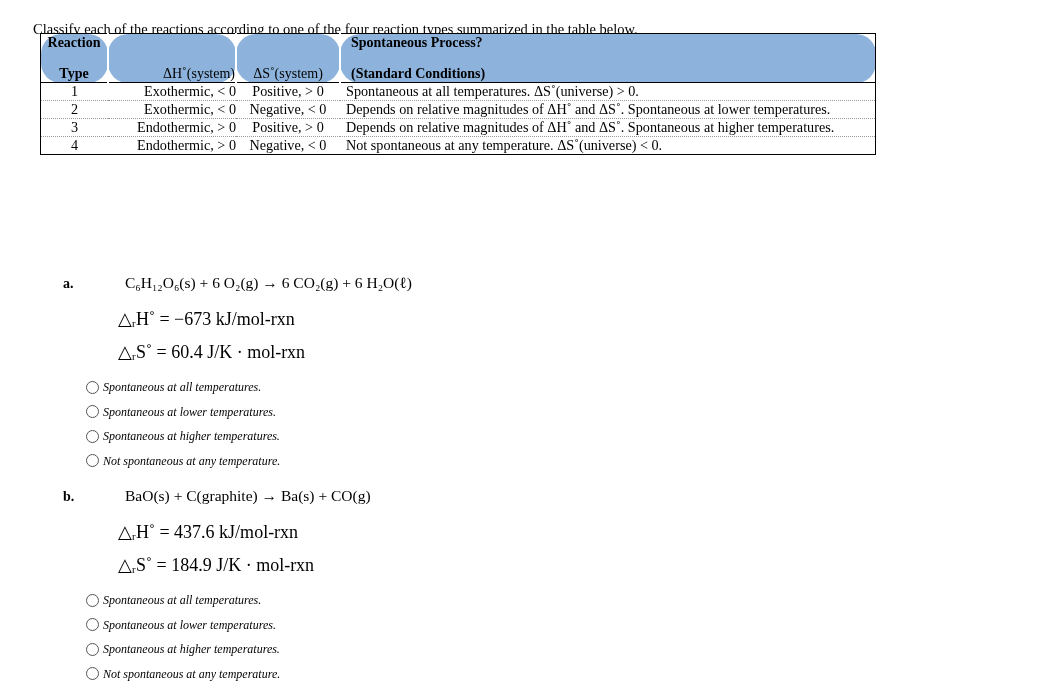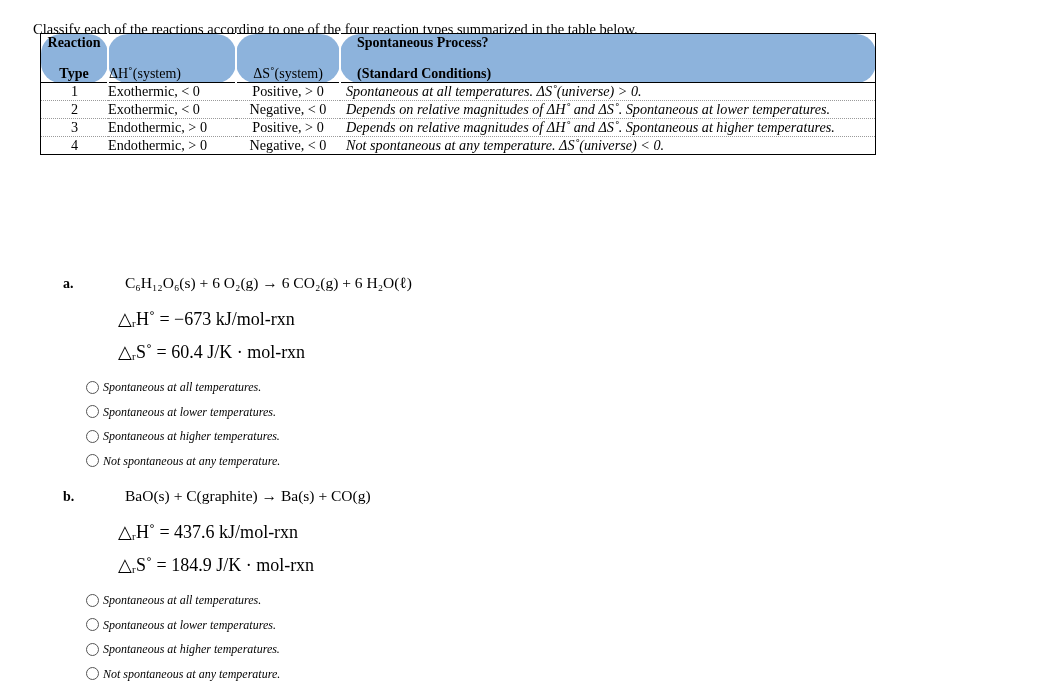--- a/index.html
+++ b/index.html
@@ -55,38 +55,38 @@
     background: #8db3dc;
     text-align: center;
     font-weight: bold;
     font-size: 14px;
     padding: 6px 4px 16px 4px;
     border-right: 2px solid #ffffff;
     vertical-align: top;
     line-height: 17px;
   }
   .hdr-cell.last { border-right: none; }
-  .hdr-cell.left-al { text-align: left; padding-left: 16px; }
+  .hdr-cell.left-al { text-align: left; padding-left: 10px; }
   .hdr-line1 { display: block; }
   .hdr-line2 { display: block; margin-top: 14px; font-weight: bold; }
   .hdr-sym { font-weight: normal; font-style: normal; }
 
   .hdr-row td { border-bottom: 1.6px solid #000; border-radius: 20px; }
 
   
   .brow td {
     border-bottom: 1px dotted #9a9a9a;
     font-size: 14.2px;
     padding: 7px 3px;
   }
   .brow.last td { border-bottom: none; }
   .c-num   { text-align: center; width: 66px; }
-  .c-dh    { text-align: left; width: 126px; margin-top: 32px; }
+  .c-dh    { text-align: right; width: 126px; margin-top: 32px; }
   .c-ds    { text-align: center; width: 102px; }
-  .c-desc  { text-align: left; padding-left: 6px !important; white-space: nowrap; font-style: italic; }
+  .c-desc  { text-align: left; padding-left: 6px !important; white-space: nowrap; }
 
   
   .q-block { position: absolute; left: 0; width: 1039px; }
   .q-label {
     position: absolute;
     font-size: 14px;
     font-weight: bold;
   }
   .q-eqn {
     position: absolute;

